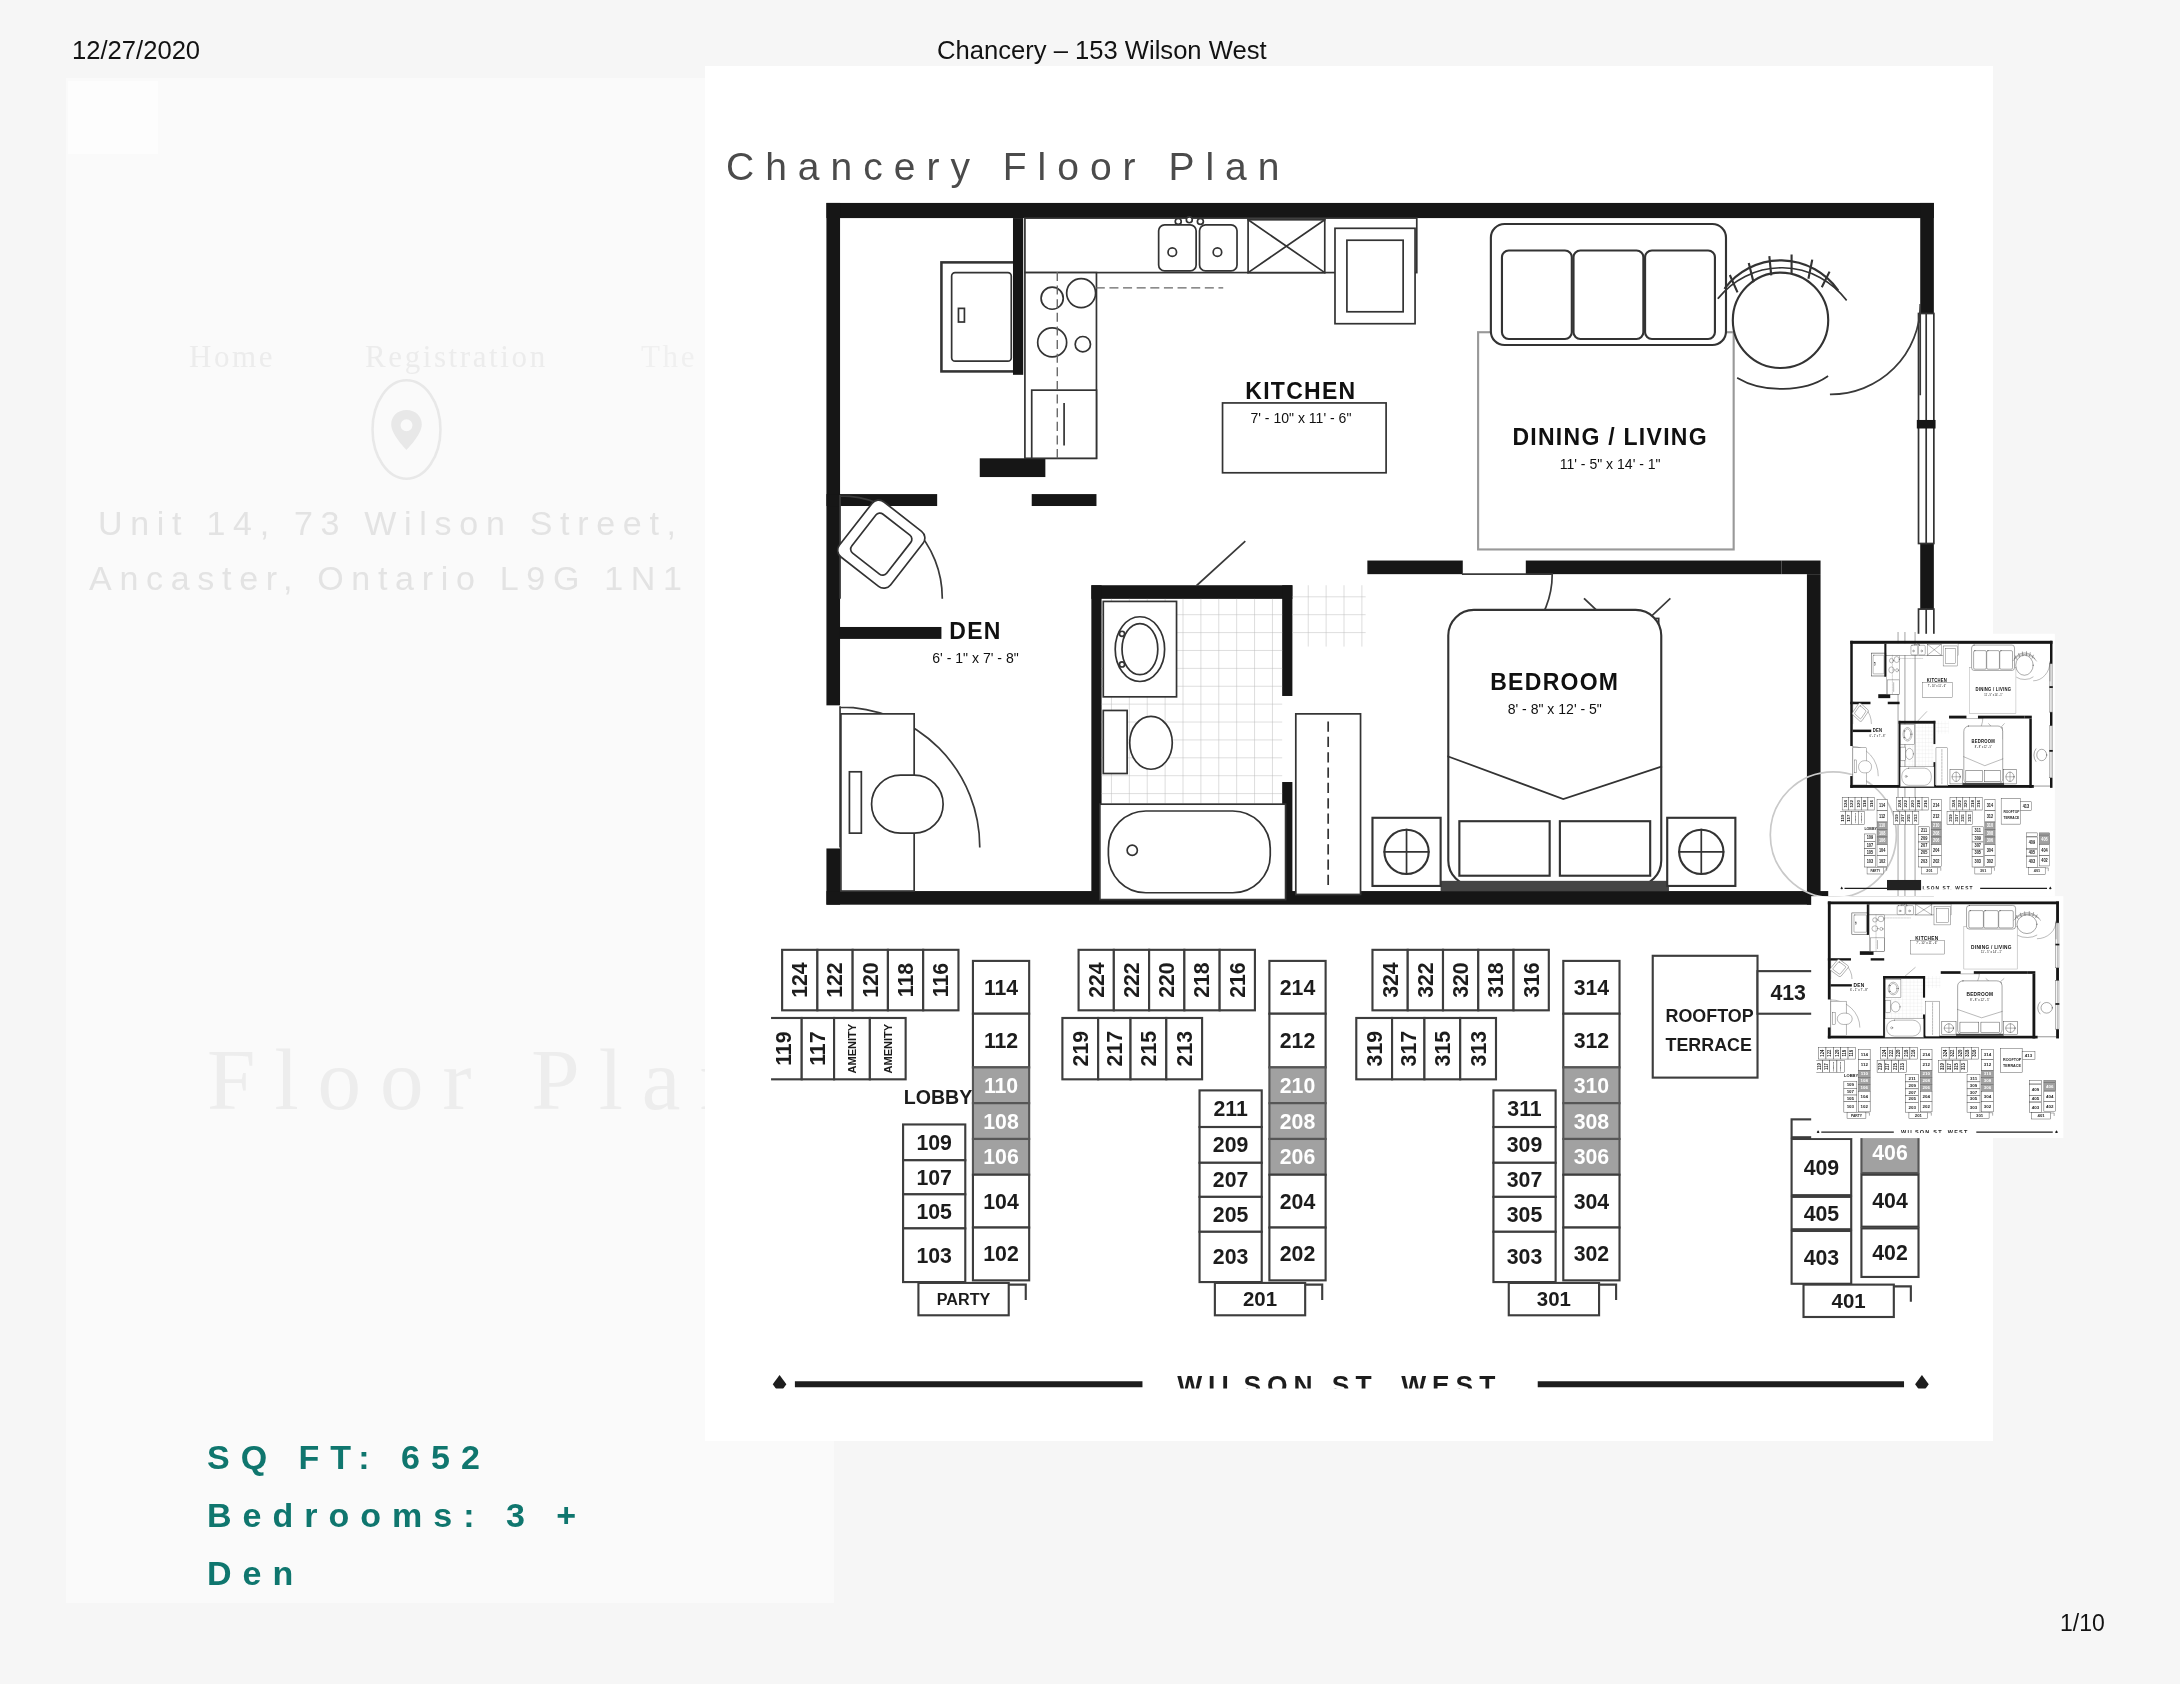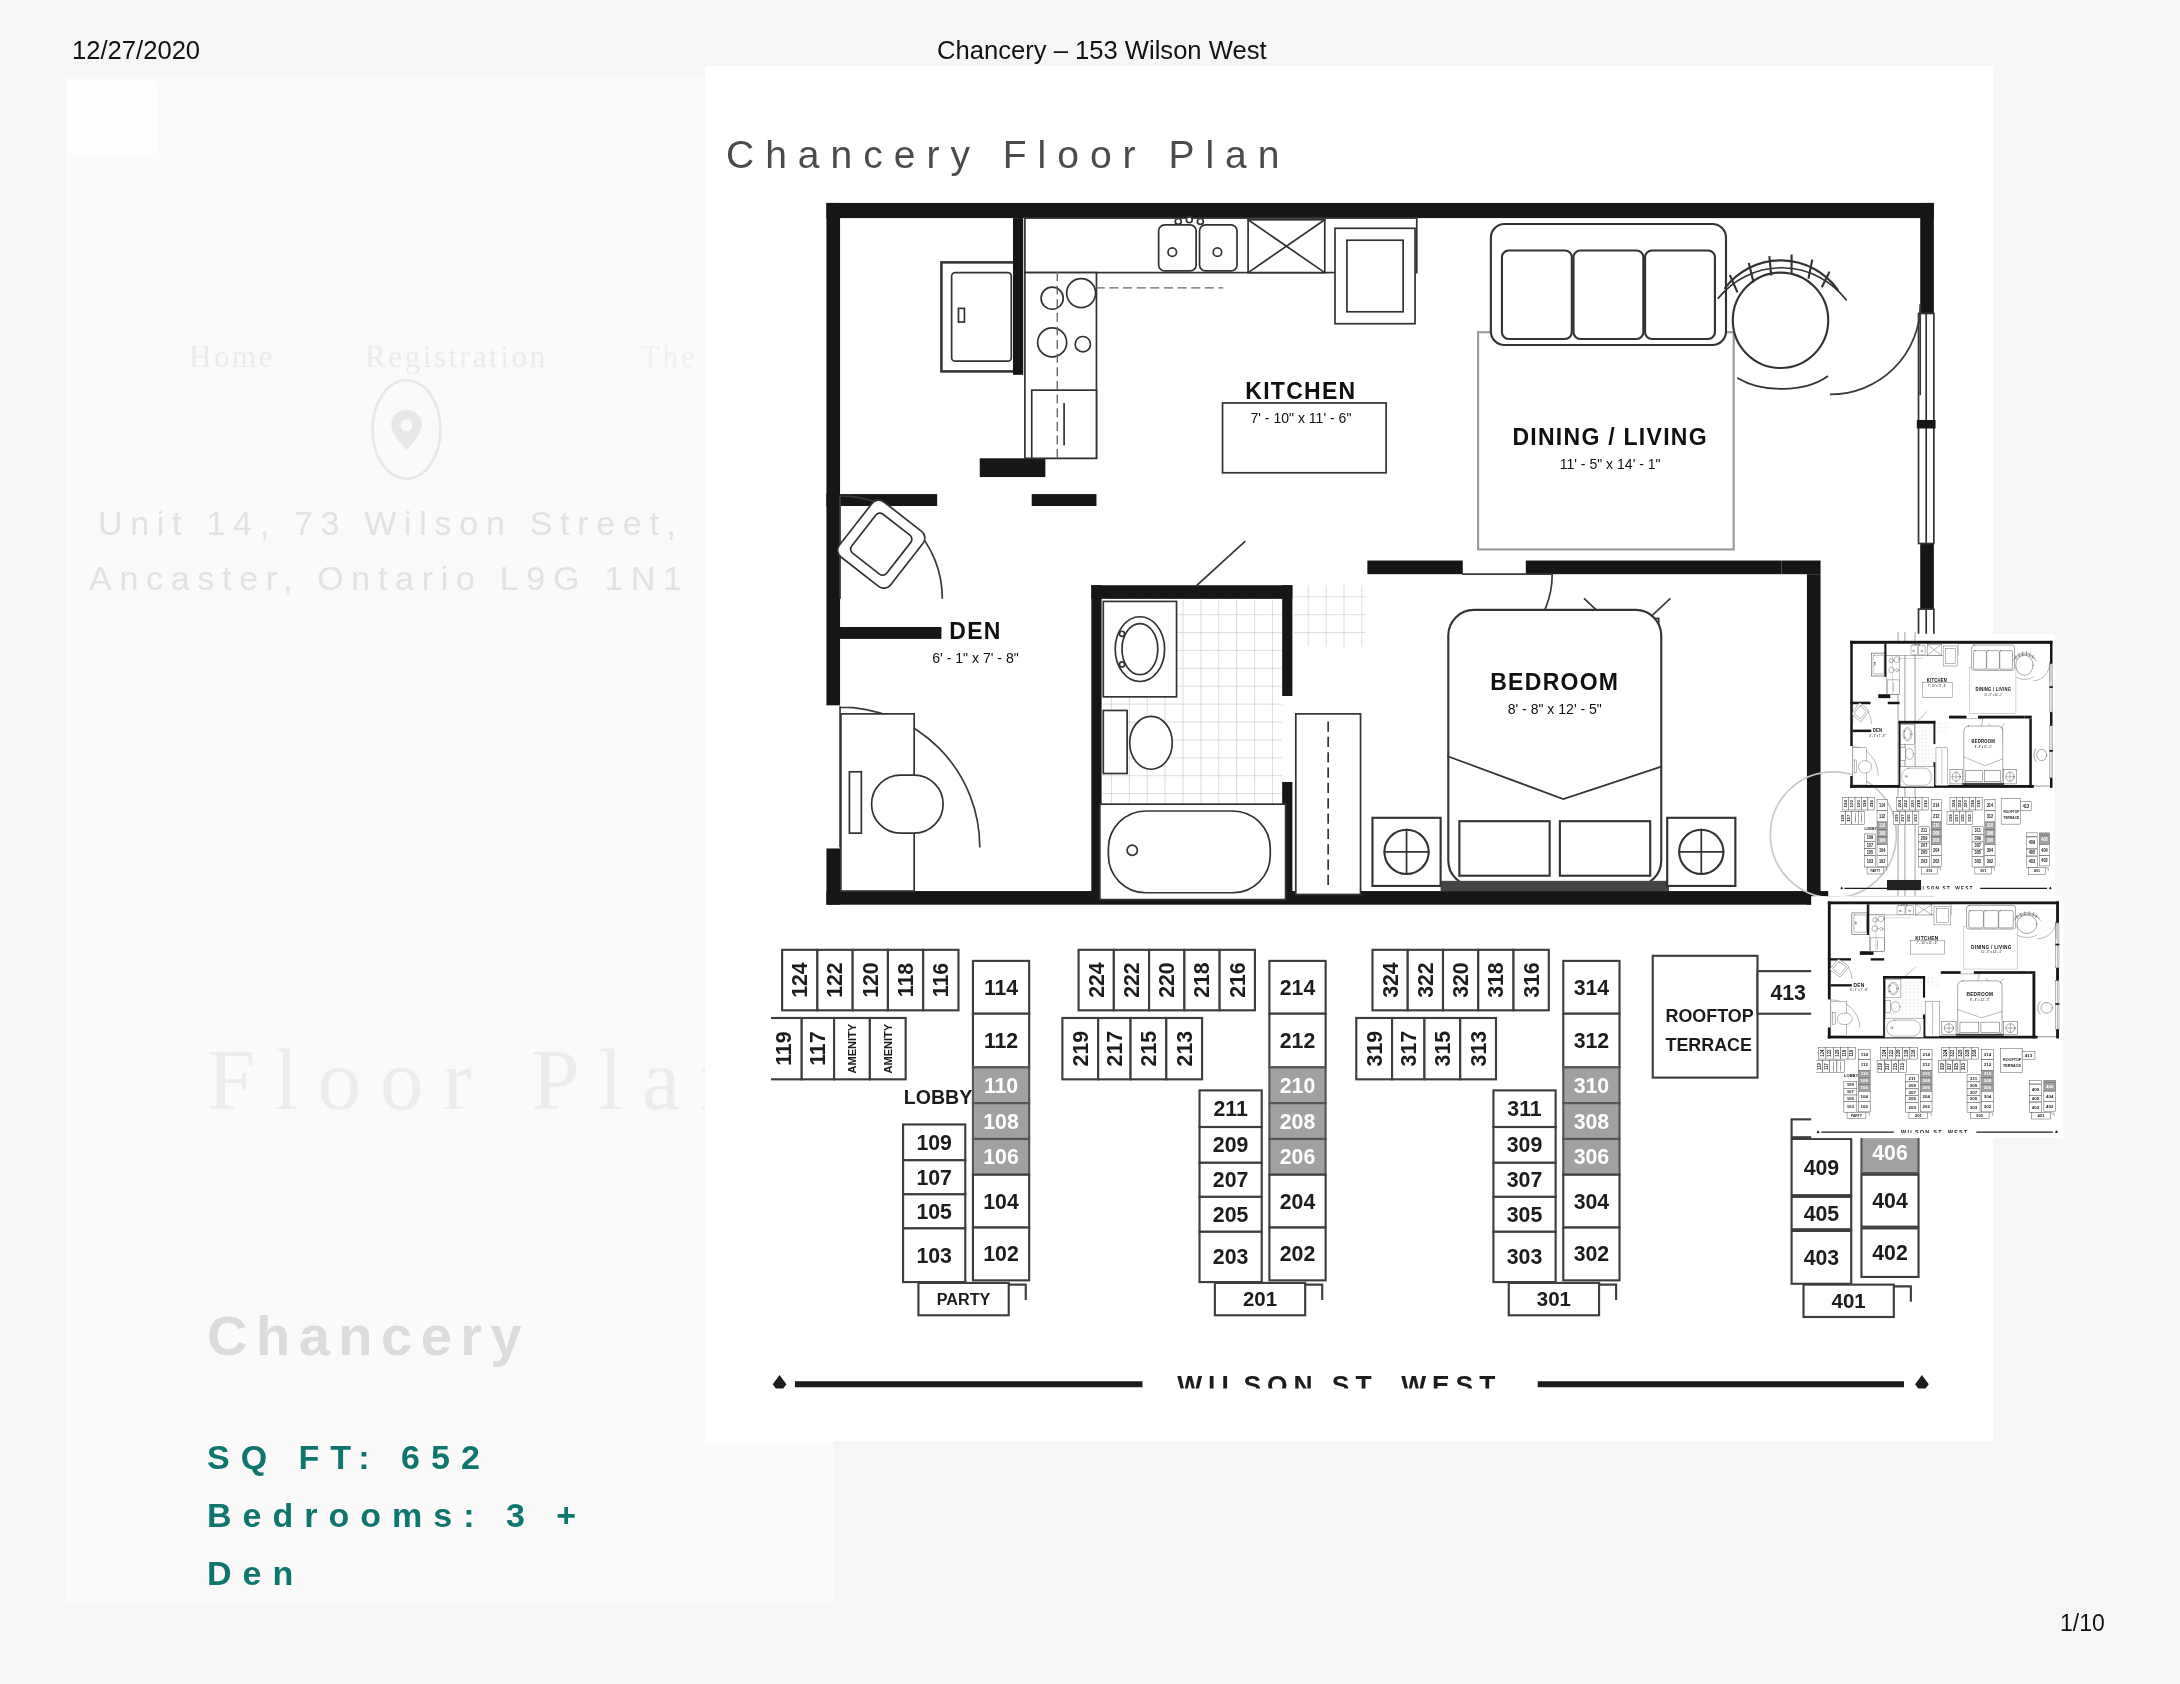--- a/index.html
+++ b/index.html
@@ -10,21 +10,21 @@
   .main-panel{position:absolute;left:705px;top:66px;width:1288px;height:1375px;background:#ffffff;}
   .wm{position:absolute;color:#e9e9e9;white-space:nowrap;}
   .wm-nav{font-family:"Liberation Serif",serif;font-size:31px;letter-spacing:2.6px;color:#ececec;}
   .wm-addr{font-size:34px;letter-spacing:7.7px;color:#e3e3e3;}
   .wm-floorplan{font-family:"Liberation Serif",serif;font-size:87px;letter-spacing:19px;color:#ededed;}
   .wm-chancery{font-size:56px;font-weight:bold;letter-spacing:8.5px;color:#dcdcdc;}
   .wm-spec{font-size:34px;font-weight:bold;letter-spacing:11px;color:#0f766e;}
   .hdr{position:absolute;top:36px;font-size:25.6px;color:#121212;}
   .hdr-date{left:72px;}
   .hdr-title{left:937px;width:545px;}
-  .doc-title{position:absolute;left:726px;top:133px;font-size:39px;font-weight:400;
+  .doc-title{position:absolute;left:726px;top:145px;font-size:39px;font-weight:400;
              letter-spacing:11px;color:#4b4b4b;}
   .page-num{position:absolute;left:2060px;top:1610px;font-size:23px;color:#121212;}
   .sheet-svg{position:absolute;left:0;top:0;pointer-events:none;}
   svg text{font-family:"Liberation Sans",sans-serif;}
 </style>
 </head>
 <body>
 
 <div class="page">
 
@@ -37,21 +37,20 @@
 
   <svg class="wm" style="left:368px;top:376px" width="77" height="107" viewBox="0 0 90 126">
     <ellipse cx="45" cy="63" rx="40" ry="58" fill="none" stroke="#e8e8e8" stroke-width="3"></ellipse>
     <path d="M45 40 c-11 0 -18 8 -18 17 c0 12 18 30 18 30 c0 0 18 -18 18 -30 c0 -9 -7 -17 -18 -17 z
              M45 51 a7 7 0 1 1 0 14 a7 7 0 1 1 0 -14 z" fill="#e8e8e8" fill-rule="evenodd"></path>
   </svg>
 
   <div class="wm wm-addr" style="left:98px;top:504px">Unit 14, 73 Wilson Street,</div>
   <div class="wm wm-addr" style="left:89px;top:559px">Ancaster, Ontario  L9G 1N1</div>
   <div class="wm wm-floorplan" style="left:207px;top:1029px">Floor Plan</div>
-  <div class="wm wm-chancery" style="left:207px;top:1303px">Chancery</div>
   <div class="wm wm-spec" style="left:207px;top:1438px">SQ FT: 652</div>
   <div class="wm wm-spec" style="left:207px;top:1496px">Bedrooms: 3 +</div>
   <div class="wm wm-spec" style="left:207px;top:1554px">Den</div>
 
   <div class="main-panel"></div>
 
   <div class="hdr hdr-date">12/27/2020</div>
   <div class="hdr hdr-title">Chancery – 153 Wilson West</div>
   <div class="doc-title">Chancery Floor Plan</div>
   <div class="page-num">1/10</div>

